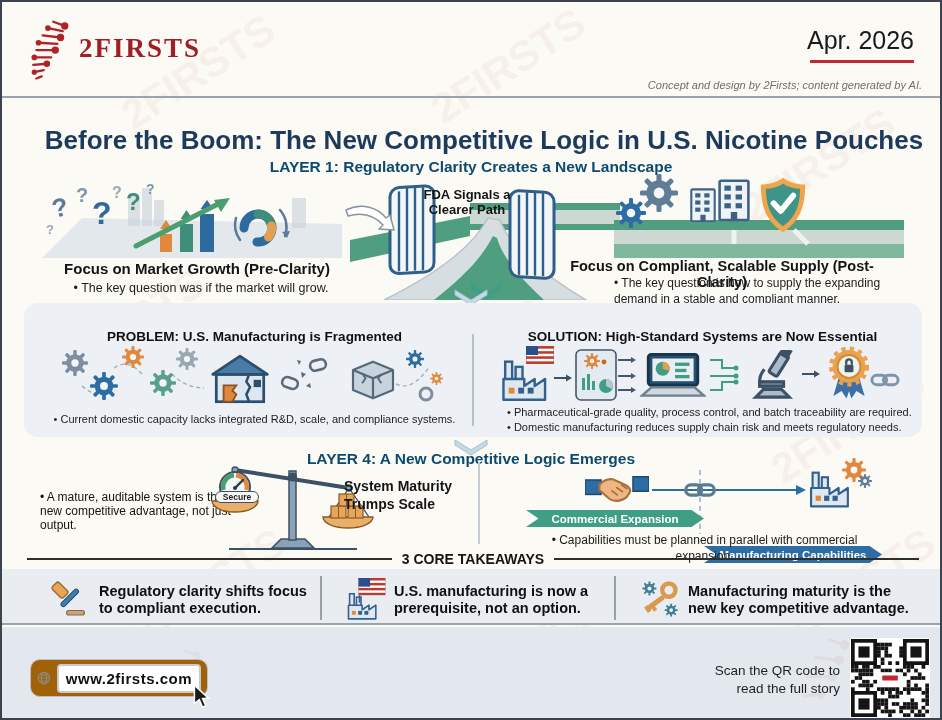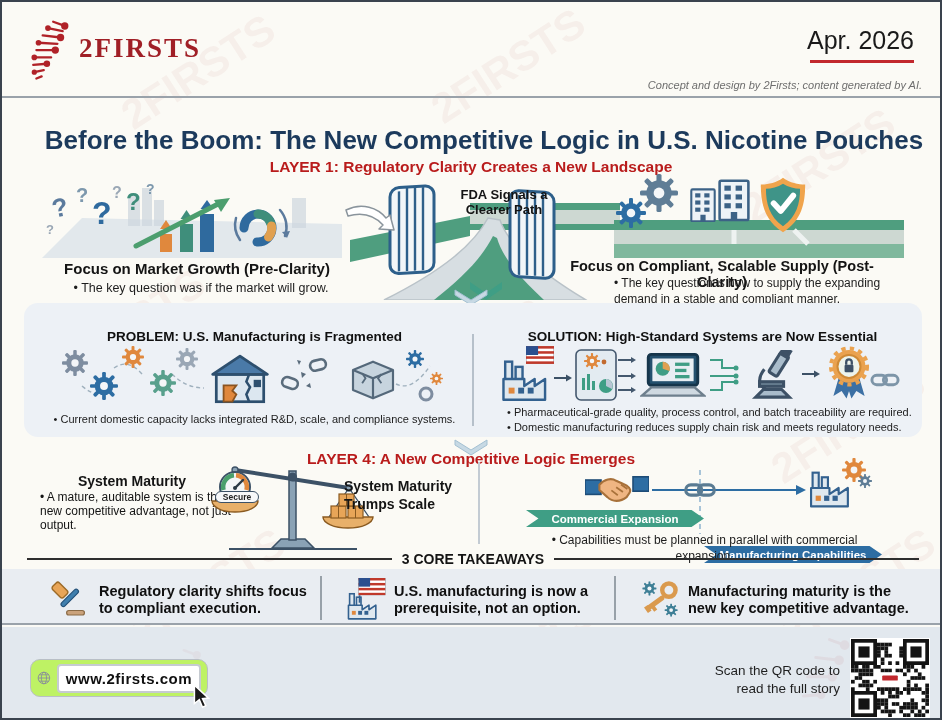--- a/index.html
+++ b/index.html
@@ -14,31 +14,31 @@
   
   .logo{left:26px;top:12px;display:flex;align-items:center;gap:9px;}
   .logo-text{font-family:"Liberation Serif",serif;font-weight:bold;font-size:27px;
     color:#a01f26;letter-spacing:2px;}
   .date{right:26px;top:24px;font-size:25px;color:#1a1a1a;}
   .date-rule{right:26px;top:58px;width:104px;height:3px;background:#c2282d;}
   .credit{right:18px;top:77px;font-size:11px;font-style:italic;color:#6e6e6e;}
   .hdr-rule{left:0;top:94px;width:100%;height:2px;background:#9aa2aa;}
   
   .main-title{left:0;top:110px;width:100%;text-align:center;font-size:26px;font-weight:bold;color:#1c3a5c;}
-  .sec-head{width:100%;text-align:center;font-size:15.5px;font-weight:bold;color:#b91c1c;}
+  .sec-head{width:100%;text-align:center;font-size:15.5px;font-weight:bold;color:#0c4a6e;}
   .col-head{text-align:center;font-size:13.5px;font-weight:bold;color:#101010;}
   .cap-title{text-align:center;font-weight:bold;font-size:15px;}
   .bullet{font-size:12.5px;color:#1c1c1c;line-height:1.3;}
   .small-bullet{font-size:11px;color:#1c1c1c;line-height:1.35;}
   
   .l1-head{top:156px;}
   .l1-left-art{left:40px;top:174px;}
   .hand-arrow{left:342px;top:198px;}
   .gates-art{left:348px;top:168px;}
-  .gate-label{left:412px;top:186px;width:106px;text-align:center;font-size:13px;font-weight:bold;line-height:1.15;padding-left:37px;}
+  .gate-label{left:412px;top:186px;width:106px;text-align:center;font-size:13px;font-weight:bold;line-height:1.15;}
   .l1-right-art{left:612px;top:172px;}
   .l1-pre-title{left:30px;top:258px;width:330px;}
   .l1-pre-bullet{left:34px;top:278px;width:330px;text-align:center;}
   .l1-post-title{left:550px;top:256px;width:340px;font-size:14.5px;}
   .l1-post-bullet{left:612px;top:274px;width:300px;font-size:12px;}
   .chev1{left:452px;top:287px;}
   .chev2{left:452px;top:437px;}
   
   .l23-panel{left:22px;top:301px;width:898px;height:134px;background:#edf1f6;border-radius:14px;}
   .l23-head{top:305px;}
@@ -70,21 +70,21 @@
   .l4-flow-bullet{left:520px;top:531px;width:365px;text-align:center;font-size:12px;}
   
   .tk-title-row{left:25px;top:549px;width:892px;display:flex;align-items:center;gap:10px;}
   .tk-line{flex:1;height:2px;background:#2e2e2e;}
   .tk-title{font-size:14px;font-weight:bold;white-space:nowrap;}
   .tk-band{left:0;top:567px;width:942px;height:56px;background:#e9edf2;border-bottom:2px solid #9aa2aa;box-sizing:border-box;}
   .tk-text{position:absolute;font-size:14.5px;font-weight:bold;line-height:1.2;color:#101010;}
   .tk-div{position:absolute;width:2px;height:44px;top:574px;background:#98a1a9;}
   
   .footer-band{left:0;top:625px;width:942px;height:95px;background:#e2e8ee;}
-  .url-outer{left:28px;top:657px;height:38px;width:178px;background:#bef264;border:1px solid #b9bfc6;
+  .url-outer{left:28px;top:657px;height:38px;width:178px;background:#a16207;border:1px solid #b9bfc6;
     border-radius:10px;display:flex;align-items:center;gap:6px;padding:0 6px;box-sizing:border-box;}
   .url-inner{background:#fff;border:2px solid #c6cbd1;border-radius:4px;padding:4px 7px;
     font-weight:bold;font-size:15px;letter-spacing:0.5px;color:#111;white-space:nowrap;}
   .cursor{left:190px;top:682px;}
   .qr-caption{left:628px;top:660px;width:210px;text-align:right;font-size:13.5px;color:#1f1f1f;
     line-height:1.3;white-space:pre-line;}
   .qr-box{left:848px;top:636px;width:80px;height:80px;background:#fff;padding:1px;box-sizing:border-box;}
   svg{display:block;}
 </style>
 </head>
@@ -419,21 +419,20 @@
   <div class="abs sol-bullets">
     <div class="small-bullet">• Pharmaceutical-grade quality, process control, and batch traceability are required.</div>
     <div class="small-bullet">• Domestic manufacturing reduces supply chain risk and meets regulatory needs.</div>
   </div>
 
   <svg class="abs chev2" width="34" height="17">
       <use href="#chev" width="34" height="17"></use>
     </svg>
 
   <div class="abs sec-head l4-head">LAYER 4: A New Competitive Logic Emerges</div>
-  <div class="abs l4-mat-title">System Maturity</div>
   <div class="abs l4-mat-bullet">• A mature, auditable system is the new competitive advantage, not just output.</div>
 
   <svg class="abs scale-art" width="175" height="95" viewBox="0 0 175 95">
     <line x1="22" y1="92" x2="150" y2="92" stroke="#3c5166" stroke-width="2"></line>
     <path d="M65 91 h42 l-9-9 h-24 z" fill="#8aa2b5" stroke="#3c5166" stroke-width="1.5"></path>
     <rect x="82" y="14" width="7" height="69" fill="#8aa2b5" stroke="#3c5166" stroke-width="1.5"></rect>
     <line x1="28" y1="13" x2="142" y2="31" stroke="#3c5166" stroke-width="4" stroke-linecap="round"></line>
     <circle cx="85.5" cy="20" r="4.5" fill="#3c5166"></circle>
     <path d="M28 13 L12 44 M28 13 L44 44" stroke="#3c5166" stroke-width="1.3" fill="none"></path>
     <path d="M142 31 L122 60 M142 31 L162 60" stroke="#3c5166" stroke-width="1.3" fill="none"></path>

